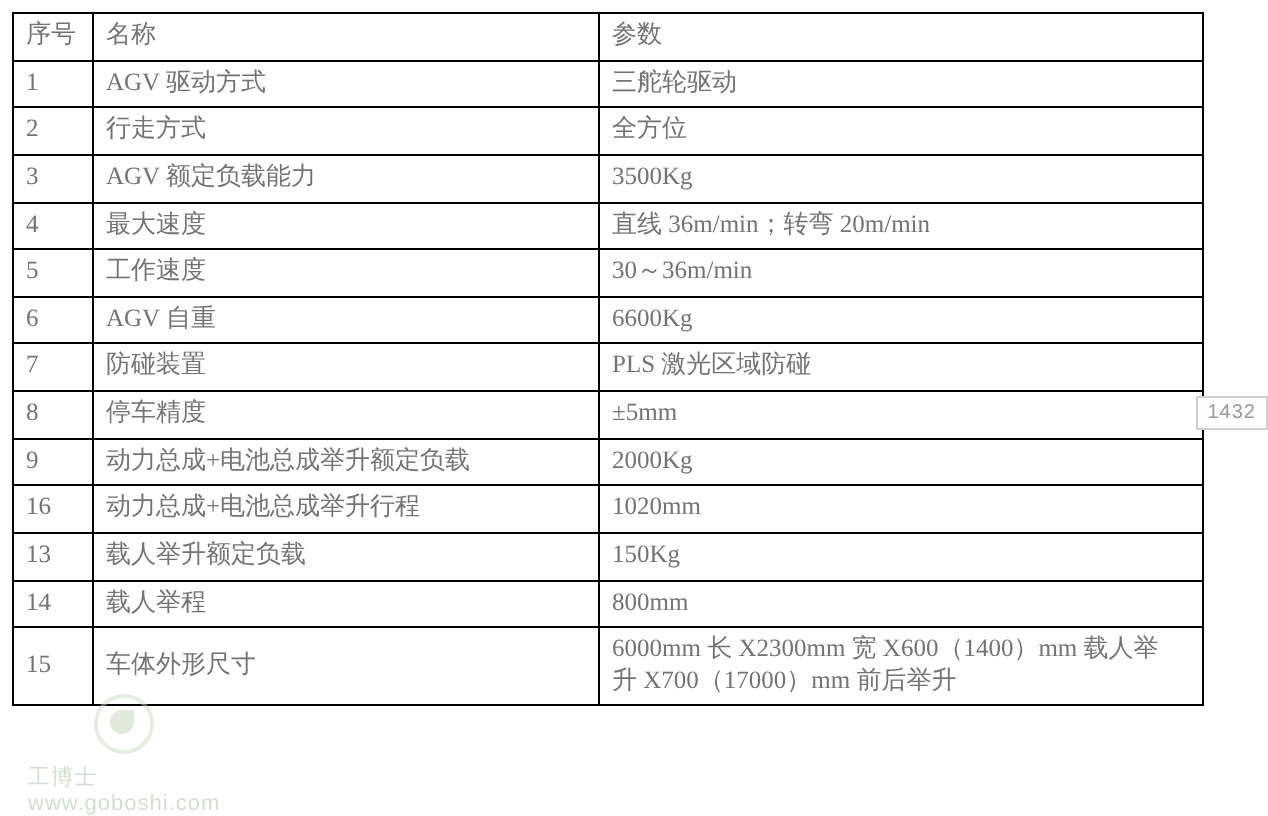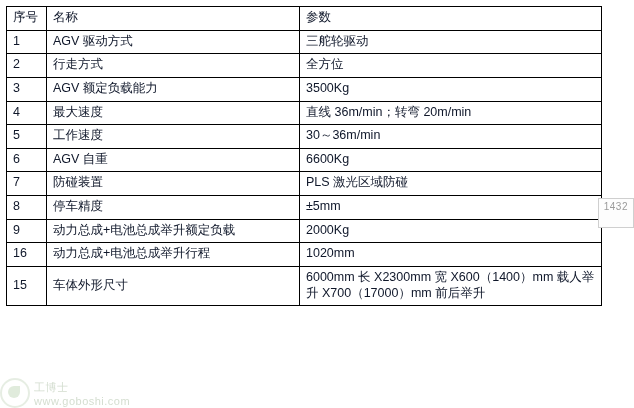--- a/index.html
+++ b/index.html
@@ -24,23 +24,23 @@
     table-layout: fixed;
     width: 595px;
     margin: 6px 0 0 6px;
     background: #ffffff;
   }
   table.spec td {
     border: 1px solid #000000;
     padding: 3px 5px 4px 6px;
     font-size: 12.5px;
     line-height: 1.25;
-    color: #0f172a;
+    color: #737373;
     vertical-align: middle;
-    font-family: Liberation Sans, sans-serif;
+    font-family: Liberation Serif, serif;
   }
   col.c-idx { width: 40px; }
   col.c-name { width: 253px; }
   col.c-param { width: 302px; }
 
   td.idx {
     text-align: left;
     padding-left: 8px;
   }
   td.name {
@@ -60,35 +60,36 @@
 
   
   .corner-badge {
     position: absolute;
     right: 0px;
     top: 192px;
     border: 1px solid #cfcfcf;
     background: #fdfdfd;
     color: #9a9a9a;
     font-size: 10px;
-    padding: 2px 5px 15px 5px;
+    padding: 2px 5px 2px 5px;
     font-family: "Liberation Sans", sans-serif;
     letter-spacing: 0.5px;
   }
 
   
   .watermark {
     position: absolute;
-    left: 0;
+    left: 14px;
     bottom: 6px;
     display: flex;
     align-items: center;
     gap: 4px;
     opacity: 0.45;
     pointer-events: none;
+    flex-direction: column;
   }
   .watermark .mark-circle {
     width: 26px;
     height: 26px;
     border-radius: 50%;
     border: 2px solid #c9d9c2;
     position: relative;
     flex: none;
   }
   .watermark .mark-circle::after {
@@ -170,20 +171,30 @@
         <td class="idx">9</td>
         <td class="name">动力总成+电池总成举升额定负载</td>
         <td class="param">2000Kg</td>
       </tr>
       <tr>
         <td class="idx">16</td>
         <td class="name">动力总成+电池总成举升行程</td>
         <td class="param">1020mm</td>
       </tr>
       <tr>
+        <td class="idx">13</td>
+        <td class="name">载人举升额定负载</td>
+        <td class="param">150Kg</td>
+      </tr>
+      <tr>
+        <td class="idx">14</td>
+        <td class="name">载人举程</td>
+        <td class="param">800mm</td>
+      </tr>
+      <tr>
         <td class="idx">15</td>
         <td class="name">车体外形尺寸</td>
         <td class="param multiline">6000mm 长 X2300mm 宽 X600（1400）mm 载人举
 升 X700（17000）mm 前后举升</td>
       </tr>
     </tbody>
   </table>
 
   <div class="corner-badge">1432</div>
 

